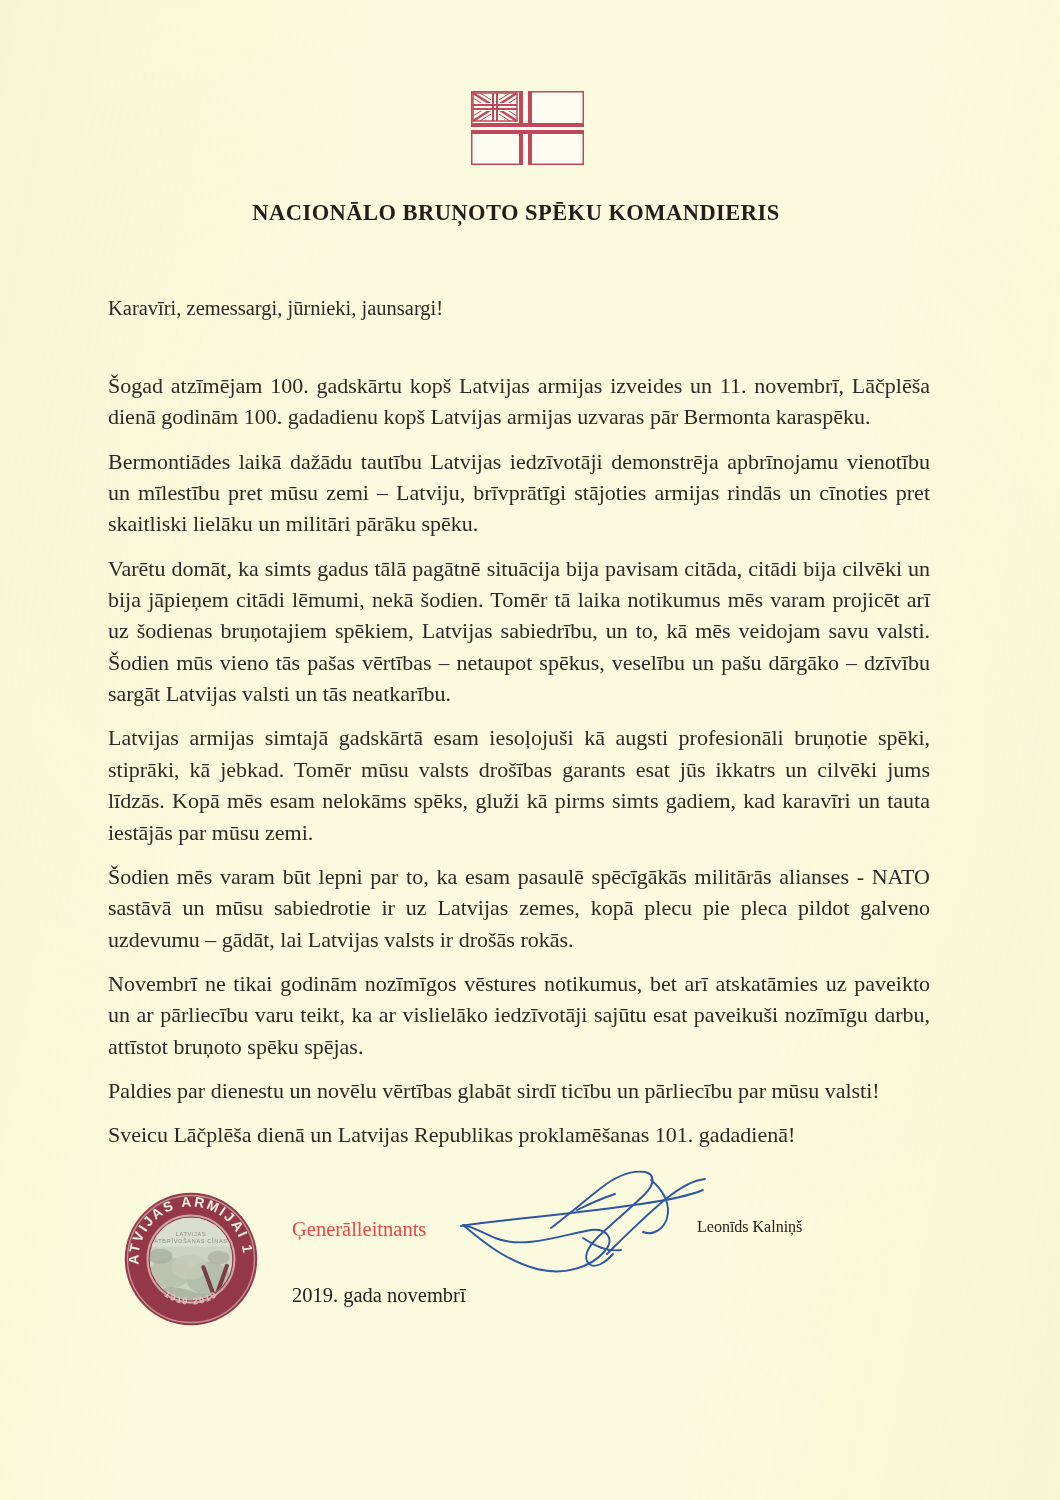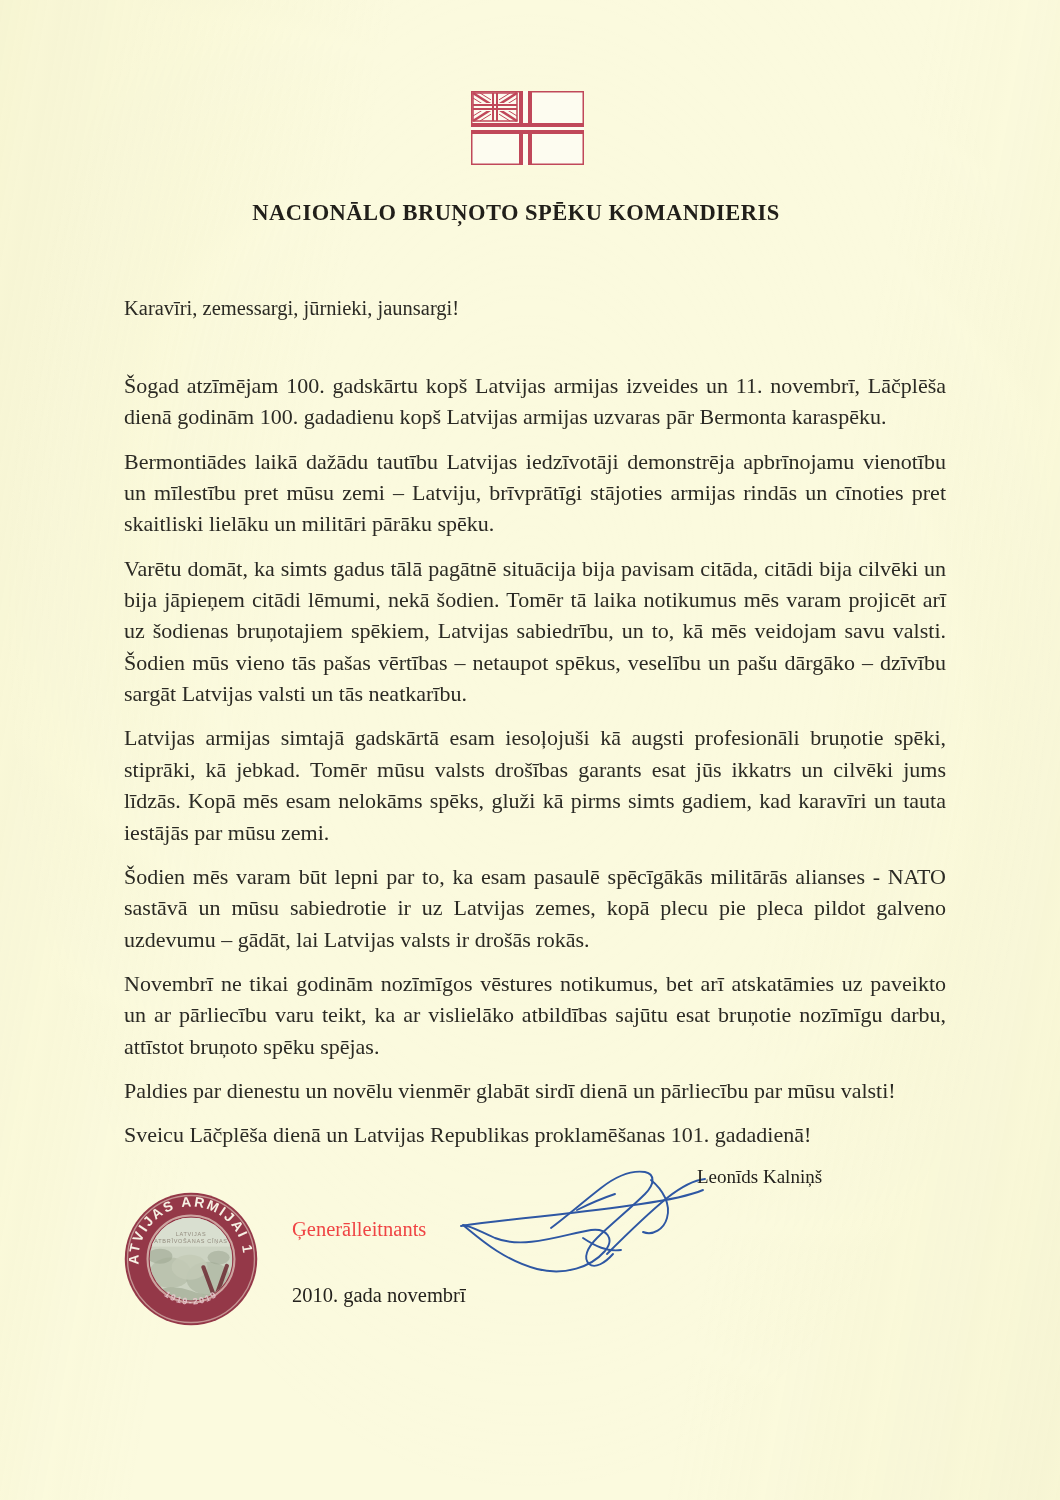--- a/index.html
+++ b/index.html
@@ -53,21 +53,21 @@
     font-weight: bold;
     font-size: 22.5px;
     letter-spacing: 0.45px;
     color: #211f1a;
     font-family: "Liberation Serif", "DejaVu Serif", serif;
   }
 
   
   .body-block {
     position: absolute;
-    left: 124px;
+    left: 108px;
     top: 295px;
     width: 822px;
   }
   .salutation {
     font-size: 20.5px;
     line-height: 1.32;
     margin: 0 0 0 0;
     text-align: left;
   }
   .para {
@@ -90,22 +90,22 @@
   .rank-label {
     position: absolute;
     left: 292px;
     top: 1218px;
     font-size: 20.5px;
     color: #ef4444;
   }
   .signer-name {
     position: absolute;
     left: 697px;
-    top: 1166px;
-    font-size: 19px;
+    top: 1218px;
+    font-size: 16px;
     color: #24221d;
   }
   .date-line {
     position: absolute;
     left: 292px;
     top: 1284px;
     font-size: 20.5px;
     color: #24221d;
   }
   .signature-ink {
@@ -166,22 +166,22 @@
   <div class="doc-title">NACIONĀLO BRUŅOTO SPĒKU KOMANDIERIS</div>
 
   <div class="body-block">
     <p class="salutation">Karavīri, zemessargi, jūrnieki, jaunsargi!</p>
     <div class="spacer-after-salutation"></div>
     <p class="para">Šogad atzīmējam 100. gadskārtu kopš Latvijas armijas izveides un 11. novembrī, Lāčplēša dienā godinām 100. gadadienu kopš Latvijas armijas uzvaras pār Bermonta karaspēku.</p>
     <p class="para">Bermontiādes laikā dažādu tautību Latvijas iedzīvotāji demonstrēja apbrīnojamu vienotību un mīlestību pret mūsu zemi – Latviju, brīvprātīgi stājoties armijas rindās un cīnoties pret skaitliski lielāku un militāri pārāku spēku.</p>
     <p class="para">Varētu domāt, ka simts gadus tālā pagātnē situācija bija pavisam citāda, citādi bija cilvēki un bija jāpieņem citādi lēmumi, nekā šodien. Tomēr tā laika notikumus mēs varam projicēt arī uz šodienas bruņotajiem  spēkiem, Latvijas sabiedrību, un to, kā mēs veidojam savu valsti. Šodien mūs vieno tās pašas vērtības – netaupot spēkus, veselību un pašu dārgāko – dzīvību sargāt Latvijas valsti un tās neatkarību.</p>
     <p class="para">Latvijas armijas simtajā gadskārtā esam iesoļojuši kā augsti profesionāli bruņotie spēki, stiprāki, kā jebkad. Tomēr mūsu valsts drošības garants esat jūs ikkatrs un cilvēki jums līdzās. Kopā mēs esam nelokāms spēks, gluži kā pirms simts gadiem, kad karavīri un tauta iestājās par mūsu zemi.</p>
     <p class="para">Šodien mēs varam būt lepni par to, ka esam pasaulē spēcīgākās militārās alianses - NATO sastāvā un mūsu sabiedrotie ir uz Latvijas zemes, kopā plecu pie pleca pildot galveno uzdevumu – gādāt, lai Latvijas valsts ir drošās rokās.</p>
-    <p class="para">Novembrī ne tikai godinām nozīmīgos vēstures notikumus, bet arī atskatāmies uz paveikto un ar pārliecību varu teikt, ka ar vislielāko atbildības sajūtu esat bruņotie nozīmīgu darbu, attīstot bruņoto spēku spējas.</p>
-    <p class="para">Paldies par dienestu un novēlu vienmēr glabāt sirdī dienā un pārliecību par mūsu valsti!</p>
+    <p class="para">Novembrī ne tikai godinām nozīmīgos vēstures notikumus, bet arī atskatāmies uz paveikto un ar pārliecību varu teikt, ka ar vislielāko iedzīvotāji sajūtu esat paveikuši nozīmīgu darbu, attīstot bruņoto spēku spējas.</p>
+    <p class="para">Paldies par dienestu un novēlu vērtības glabāt sirdī ticību un pārliecību par mūsu valsti!</p>
     <p class="para">Sveicu Lāčplēša dienā un Latvijas Republikas proklamēšanas 101. gadadienā!</p>
   </div>
 
   <div class="seal">
     <svg viewBox="0 0 200 200" width="138" height="138" xmlns="http://www.w3.org/2000/svg" aria-hidden="true">
       <defs>
         <path id="sealArcTop" d="M 24,100 A 76,76 0 0 1 176,100" fill="none"></path>
         <path id="sealArcBottom" d="M 34,100 A 66,66 0 0 0 166,100" fill="none"></path>
         <clipPath id="innerClip">
             <circle cx="100" cy="100" r="60"></circle>
@@ -226,15 +226,15 @@
         <path d="M122,42 C134,36 148,30 160,26"></path>
         <path d="M152,86 C168,70 190,48 212,30 C226,19 240,12 250,11"></path>
         <path d="M196,12 C208,22 216,36 212,50 C209,61 198,68 188,64"></path>
         <path d="M128,70 C140,78 152,84 166,82"></path>
       </g>
     </svg>
   </div>
 
   <div class="rank-label">Ģenerālleitnants</div>
   <div class="signer-name">Leonīds Kalniņš</div>
-  <div class="date-line">2010. gada novembrī</div>
+  <div class="date-line">2019. gada novembrī</div>
 
 </div>
 
 </body></html>

